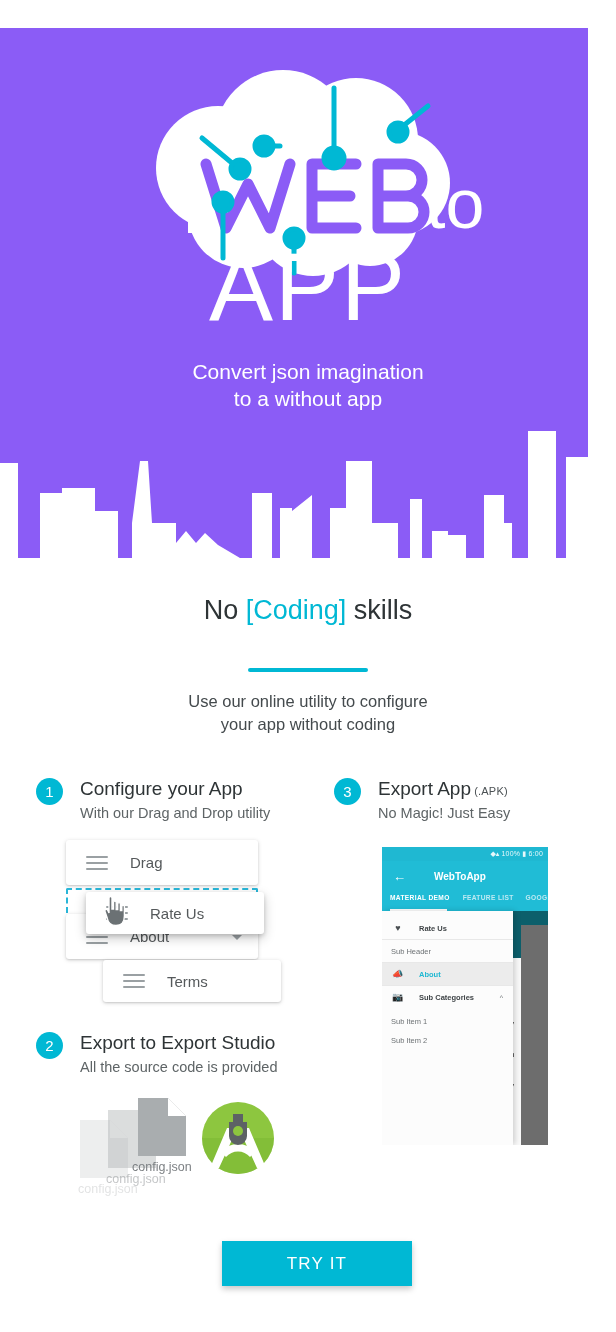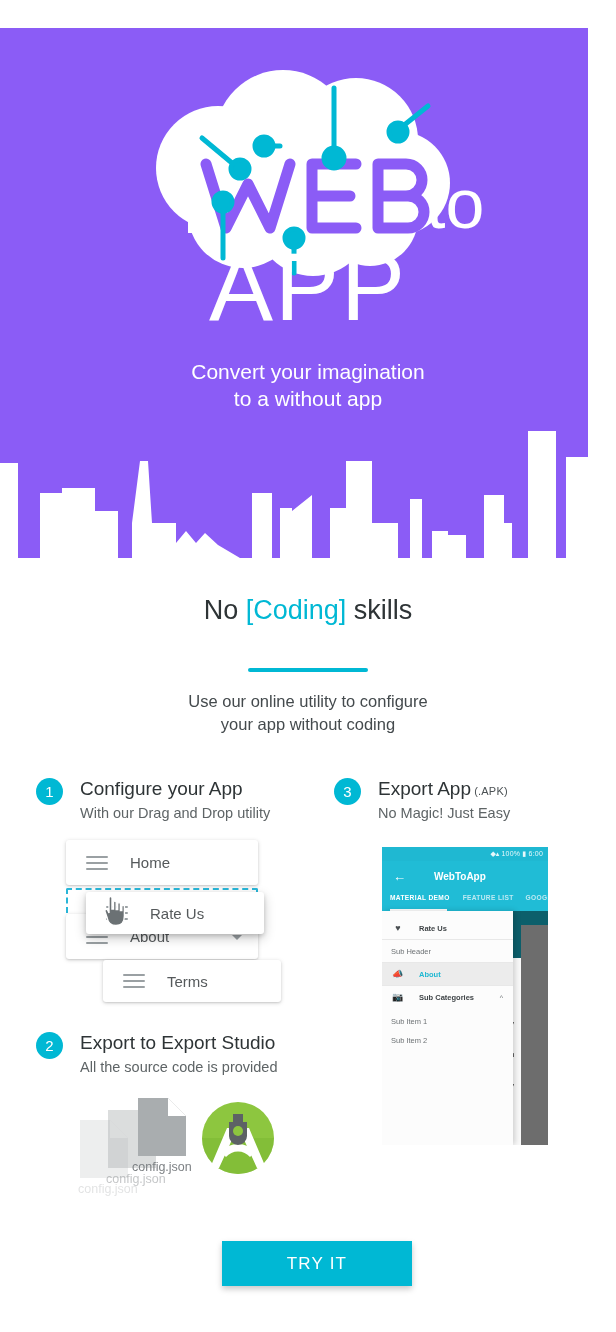--- a/index.html
+++ b/index.html
@@ -239,21 +239,21 @@
             <circle cx="196" cy="170" r="9"></circle>
         </g>
 
         <text x="328" y="160" font-family="Liberation Sans, sans-serif" font-size="70" fill="#ffffff">to</text>
 
         <text x="210" y="252" font-family="Liberation Sans, sans-serif" font-size="96" fill="#ffffff" text-anchor="middle" letter-spacing="2">APP</text>
       </svg>
     </div>
 
     <div class="tagline">
-      <div>Convert your imagination</div>
+      <div>Convert json imagination</div>
       <div>to a without app</div>
     </div>
 
     <svg class="skyline" viewBox="0 0 616 135" preserveAspectRatio="none">
       <path fill="#ffffff" d="
         M0,40 L18,40 L18,135 L0,135 Z
         M40,70 L62,70 L62,135 L40,135 Z
         M62,65 L95,65 L95,135 L62,135 Z
         M95,88 L118,88 L118,135 L95,135 Z
         M140,38 L148,38 L152,100 L152,135 L132,135 L132,100 Z
@@ -291,21 +291,21 @@
     <div class="step-desc">With our Drag and Drop utility</div>
   </div>
 
   <div class="dd">
     <div class="dd-card card-home">
       <span class="hamb">
           <i></i>
           <i></i>
           <i></i>
         </span>
-      <span class="dd-label">Home</span>
+      <span class="dd-label">Drag</span>
     </div>
 
     <div class="dropzone"></div>
 
     <div class="dd-card card-about">
       <span class="hamb">
           <i></i>
           <i></i>
           <i></i>
         </span>

